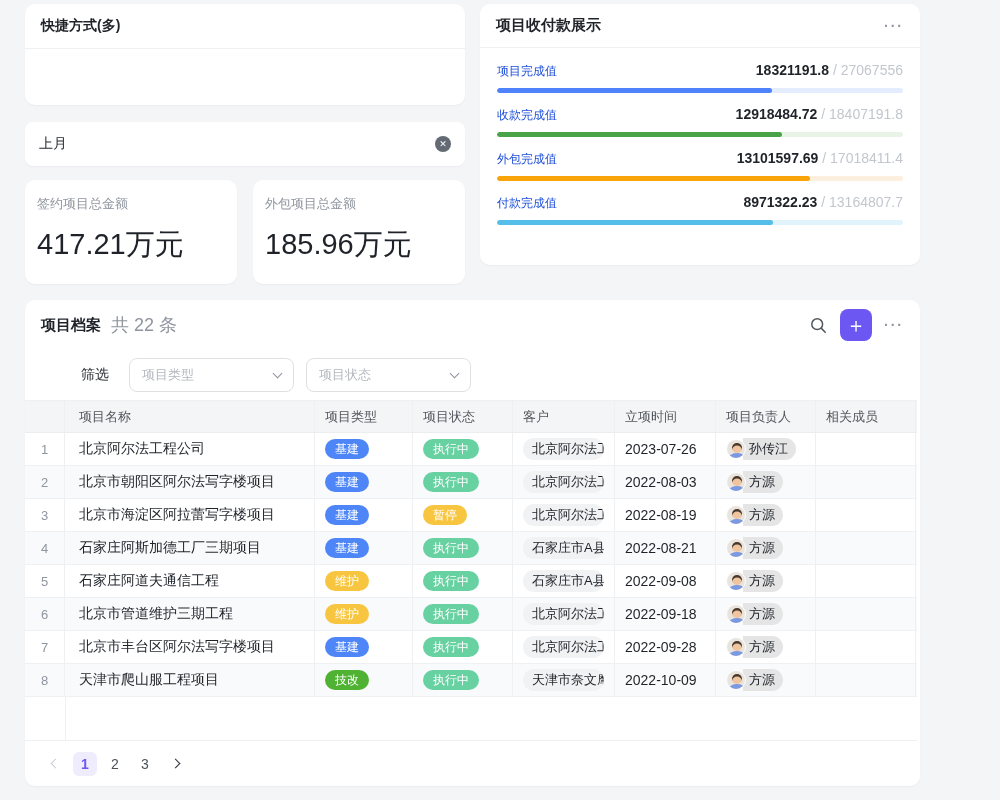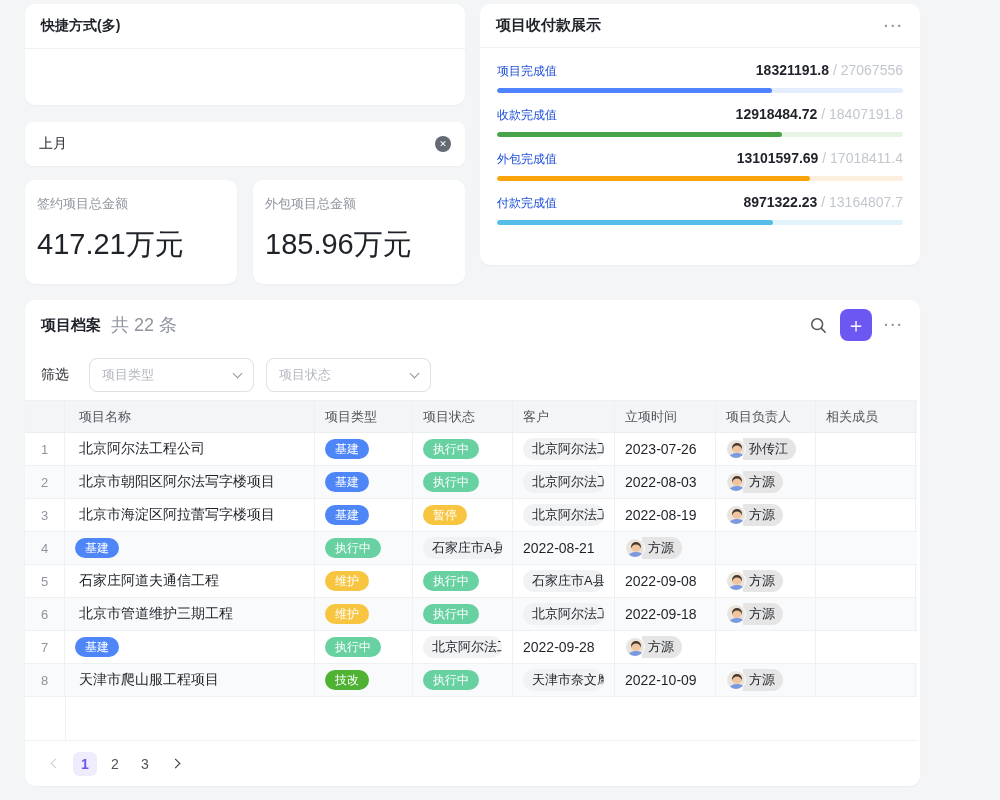--- a/index.html
+++ b/index.html
@@ -46,21 +46,21 @@
   
   #table-card { left:25px; top:300px; width:895px; height:486px; overflow:hidden; }
   #table-card .head { display:flex; align-items:center; height:50px; padding:0 16px; }
   #table-card .head .card-title { font-size:15px; }
   .count { font-size:18px; color:#8F959E; margin-left:10px; }
   .head-spacer { flex:1; }
   .icon-btn { width:28px; height:28px; display:flex; align-items:center; justify-content:center; cursor:pointer; }
   .add-btn { width:32px; height:32px; border-radius:8px; background:#6C57F2; color:#fff; font-size:20px;
              font-weight:400; display:flex; align-items:center; justify-content:center; margin:0 12px 0 8px; cursor:pointer; }
   .filter-row { display:flex; align-items:center; height:50px; padding:0 16px; }
-  .filter-label { font-size:14px; color:#1F2329; margin-right:20px; }
+  .filter-label { font-size:14px; color:#1F2329; margin-right:20px;margin-left:40px; }
   .dropdown { width:165px; height:34px; border:1px solid #DEE0E3; border-radius:8px; margin-right:12px;
               display:flex; align-items:center; justify-content:space-between; padding:0 12px; cursor:pointer; }
   .dropdown .ph { font-size:13px; color:#B4B8BF; }
   .chev { width:7px; height:7px; border-right:1.5px solid #8F959E; border-bottom:1.5px solid #8F959E;
           transform:rotate(45deg); margin-top:-4px; }
 
   
   .tbl { width:892px; border-top:1px solid #EFF0F2; font-size:14px; }
   .trow { display:grid; grid-template-columns:40px 250px 98px 100px 102px 101px 100px 100px;
           border-bottom:1px solid #EFF0F2; align-items:center; height:33px; }
@@ -261,20 +261,21 @@
      <div class="cell">
             <span class="owner">
               <span class="avatar"></span>
               <span class="oname">方源</span>
             </span>
           </div>
      <div class="cell"></div>
         </div>
         <div class="trow stripe">
           <div class="cell numc">4</div>
+     <div class="cell namec">石家庄阿斯加德工厂三期项目</div>
      <div class="cell">
             <span class="pill" style="background:#4E86F7">基建</span>
           </div>
      <div class="cell">
             <span class="pill" style="background:#68D1A1">执行中</span>
           </div>
      <div class="cell">
             <span class="gpill">石家庄市A县项目</span>
           </div>
      <div class="cell">2022-08-21</div>
@@ -323,20 +324,21 @@
      <div class="cell">
             <span class="owner">
               <span class="avatar"></span>
               <span class="oname">方源</span>
             </span>
           </div>
      <div class="cell"></div>
         </div>
         <div class="trow">
           <div class="cell numc">7</div>
+     <div class="cell namec">北京市丰台区阿尔法写字楼项目</div>
      <div class="cell">
             <span class="pill" style="background:#4E86F7">基建</span>
           </div>
      <div class="cell">
             <span class="pill" style="background:#68D1A1">执行中</span>
           </div>
      <div class="cell">
             <span class="gpill">北京阿尔法工程公司</span>
           </div>
      <div class="cell">2022-09-28</div>

